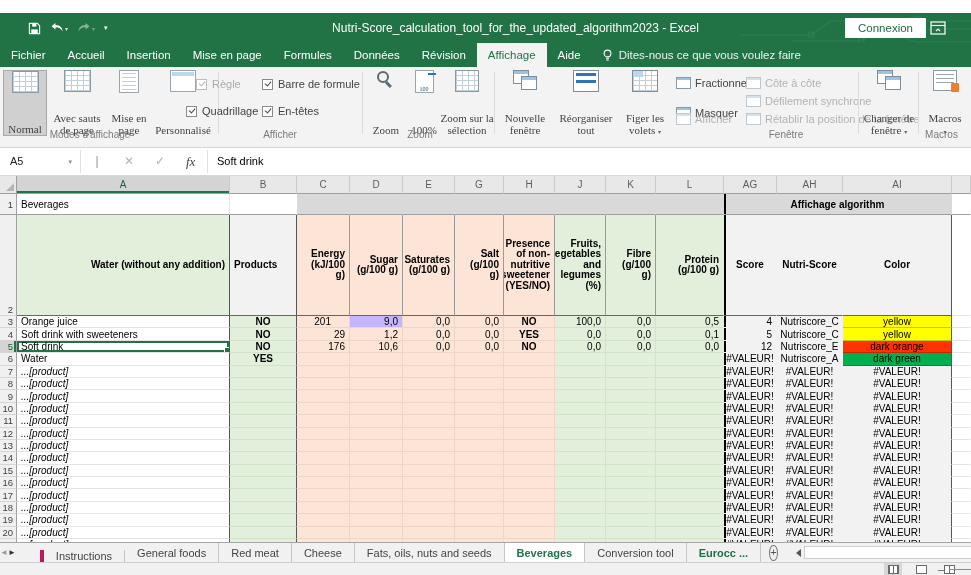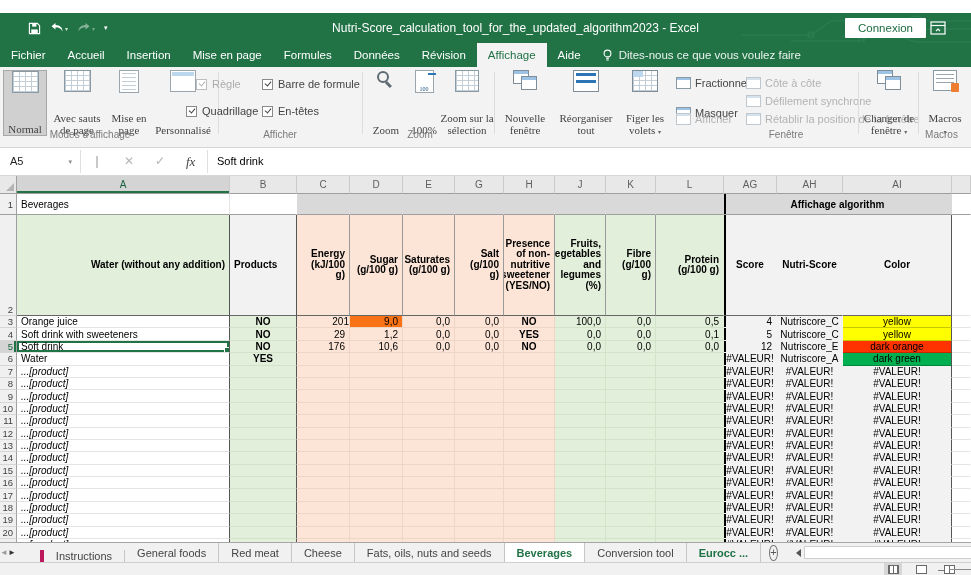--- a/index.html
+++ b/index.html
@@ -365,22 +365,22 @@
       <div class="cell hdr2" style="background: rgb(226, 239, 218); text-align: right; justify-content: flex-end; padding: 2px 4px; border-right: 1px solid rgb(154, 154, 154); border-bottom: 1px solid rgb(102, 102, 102);">Fruits, vegetables and legumes (%)</div>
       <div class="cell hdr2" style="background: rgb(226, 239, 218); text-align: right; justify-content: flex-end; padding: 12px 4px; border-right: 1px solid rgb(154, 154, 154); border-bottom: 1px solid rgb(102, 102, 102);">Fibre (g/100 g)</div>
       <div class="cell hdr2" style="background: rgb(226, 239, 218); text-align: right; justify-content: flex-end; padding: 2px 4px; border-right: 1px solid transparent; border-bottom: 1px solid rgb(102, 102, 102);">Protein (g/100 g)</div>
       <div class="cell hdr2" style="background: rgb(242, 242, 242); text-align: center; justify-content: center; padding: 2px 4px; border-right: 1px solid rgb(242, 242, 242); border-bottom: 1px solid rgb(102, 102, 102); box-shadow: rgb(0, 0, 0) 2px 0px 0px inset;">Score</div>
       <div class="cell hdr2" style="background: rgb(242, 242, 242); text-align: center; justify-content: center; padding: 2px 4px; border-right: 1px solid rgb(242, 242, 242); border-bottom: 1px solid rgb(102, 102, 102);">Nutri-Score</div>
       <div class="cell hdr2" style="background: rgb(242, 242, 242); text-align: center; justify-content: center; padding: 2px 4px; border-right: 1px solid rgb(85, 85, 85); border-bottom: 1px solid rgb(102, 102, 102);">Color</div>
       <div class="cell" style="background: rgb(255, 255, 255); border-bottom: 1px solid rgb(228, 228, 228);"></div>
       <div class="rhdr">3</div>
       <div class="cell" style="background: rgb(255, 255, 255); border-right-color: rgb(85, 85, 85); border-bottom-color: rgb(228, 228, 228); justify-content: flex-start; padding-left: 4px; padding-right: 4px;">Orange juice</div>
       <div class="cell" style="background: rgb(226, 239, 218); border-right-color: rgb(85, 85, 85); border-bottom-color: rgb(210, 227, 202); justify-content: center; padding-left: 4px; padding-right: 4px; font-weight: 600;">NO</div>
-      <div class="cell" style="background: rgb(252, 228, 214); border-right-color: rgb(238, 213, 197); border-bottom-color: rgb(238, 213, 197); justify-content: flex-end; padding-left: 4px; padding-right: 0;">201</div>
-      <div class="cell" style="background: #f97316; border-right-color: rgb(238, 213, 197); border-bottom-color: rgb(238, 213, 197); justify-content: flex-end; padding-left: 4px; padding-right: 4px;">9,0</div>
+      <div class="cell" style="background: rgb(252, 228, 214); border-right-color: rgb(238, 213, 197); border-bottom-color: rgb(238, 213, 197); justify-content: flex-end; padding-left: 4px; padding-right: 18px;">201</div>
+      <div class="cell" style="background: #c4b5fd; border-right-color: rgb(238, 213, 197); border-bottom-color: rgb(238, 213, 197); justify-content: flex-end; padding-left: 4px; padding-right: 4px;">9,0</div>
       <div class="cell" style="background: rgb(252, 228, 214); border-right-color: rgb(238, 213, 197); border-bottom-color: rgb(238, 213, 197); justify-content: flex-end; padding-left: 4px; padding-right: 4px;">0,0</div>
       <div class="cell" style="background: rgb(252, 228, 214); border-right-color: rgb(238, 213, 197); border-bottom-color: rgb(238, 213, 197); justify-content: flex-end; padding-left: 4px; padding-right: 4px;">0,0</div>
       <div class="cell" style="background: rgb(252, 228, 214); border-right-color: rgb(238, 213, 197); border-bottom-color: rgb(238, 213, 197); justify-content: center; padding-left: 4px; padding-right: 4px; font-weight: 600;">NO</div>
       <div class="cell" style="background: rgb(226, 239, 218); border-right-color: rgb(210, 227, 202); border-bottom-color: rgb(210, 227, 202); justify-content: flex-end; padding-left: 4px; padding-right: 4px;">100,0</div>
       <div class="cell" style="background: rgb(226, 239, 218); border-right-color: rgb(210, 227, 202); border-bottom-color: rgb(210, 227, 202); justify-content: flex-end; padding-left: 4px; padding-right: 4px;">0,0</div>
       <div class="cell" style="background: rgb(226, 239, 218); border-right-color: transparent; border-bottom-color: rgb(210, 227, 202); justify-content: flex-end; padding-left: 4px; padding-right: 4px;">0,5</div>
       <div class="cell" style="background: rgb(242, 242, 242); border-right-color: rgb(242, 242, 242); border-bottom-color: rgb(242, 242, 242); justify-content: flex-end; padding-left: 4px; padding-right: 4px; box-shadow: rgb(0, 0, 0) 2px 0px 0px inset;">4</div>
       <div class="cell" style="background: rgb(242, 242, 242); border-right-color: rgb(242, 242, 242); border-bottom-color: rgb(242, 242, 242); justify-content: center; padding-left: 4px; padding-right: 4px;">Nutriscore_C</div>
       <div class="cell" style="background: rgb(255, 255, 0); border-right-color: rgb(85, 85, 85); border-bottom-color: rgba(0, 0, 0, 0.22); justify-content: center; padding-left: 4px; padding-right: 4px;">yellow</div>
       <div class="cell" style="background: rgb(255, 255, 255); border-bottom: 1px solid rgb(228, 228, 228);"></div>

